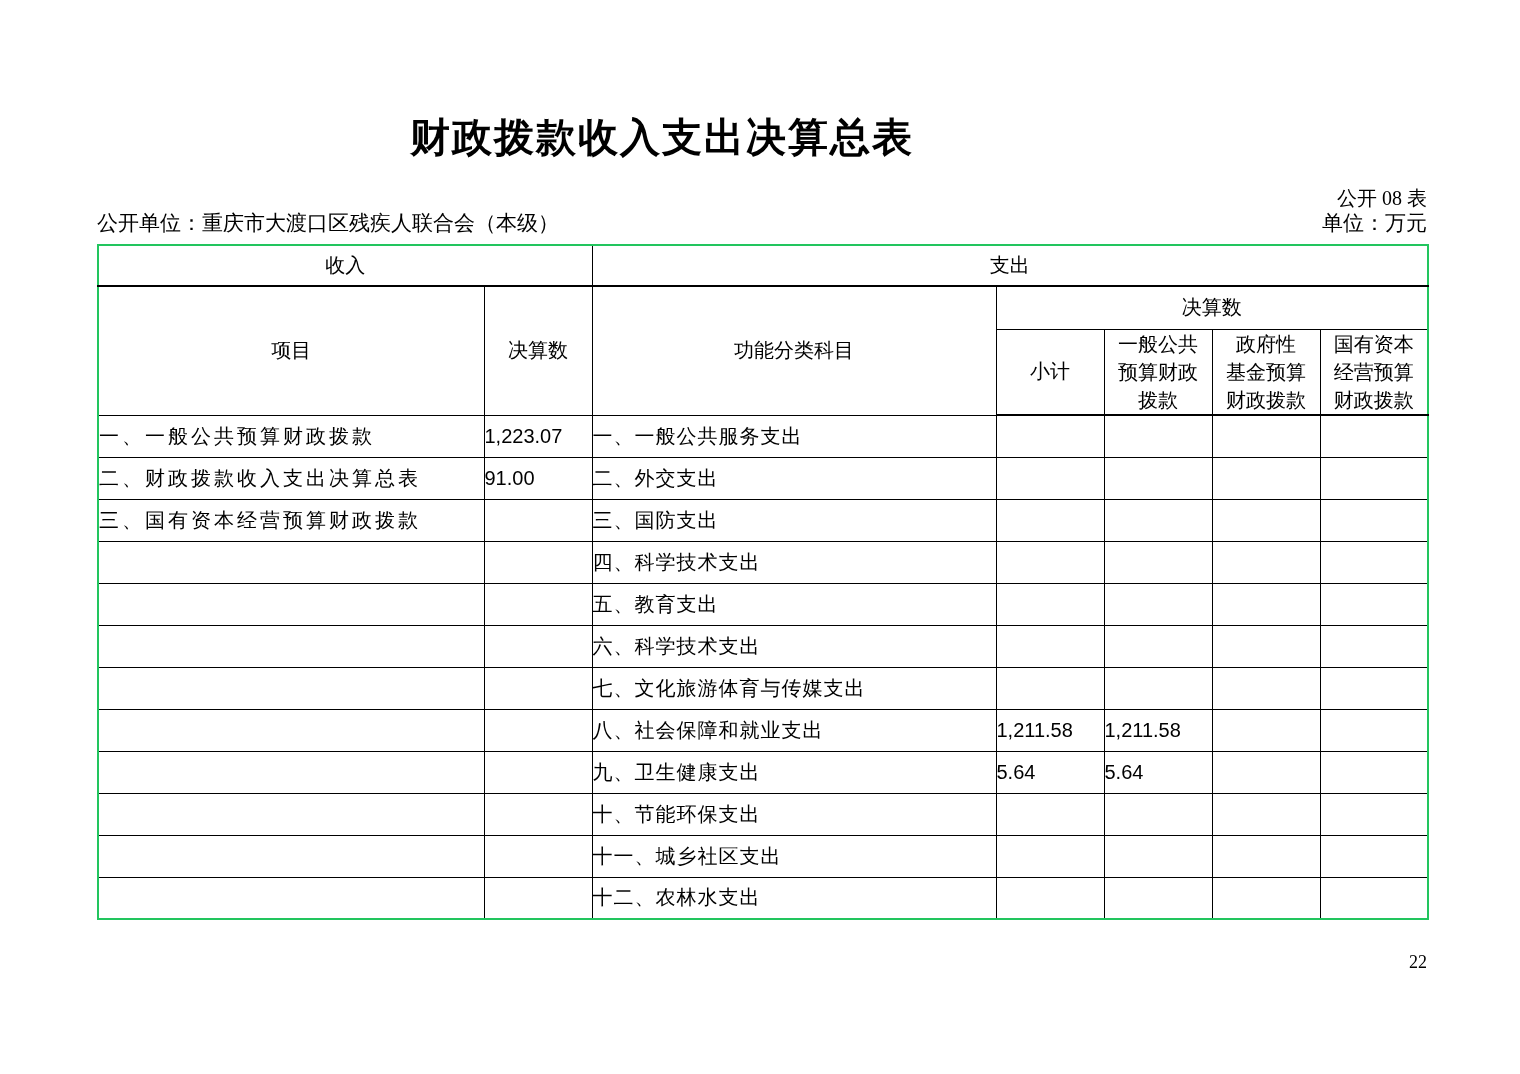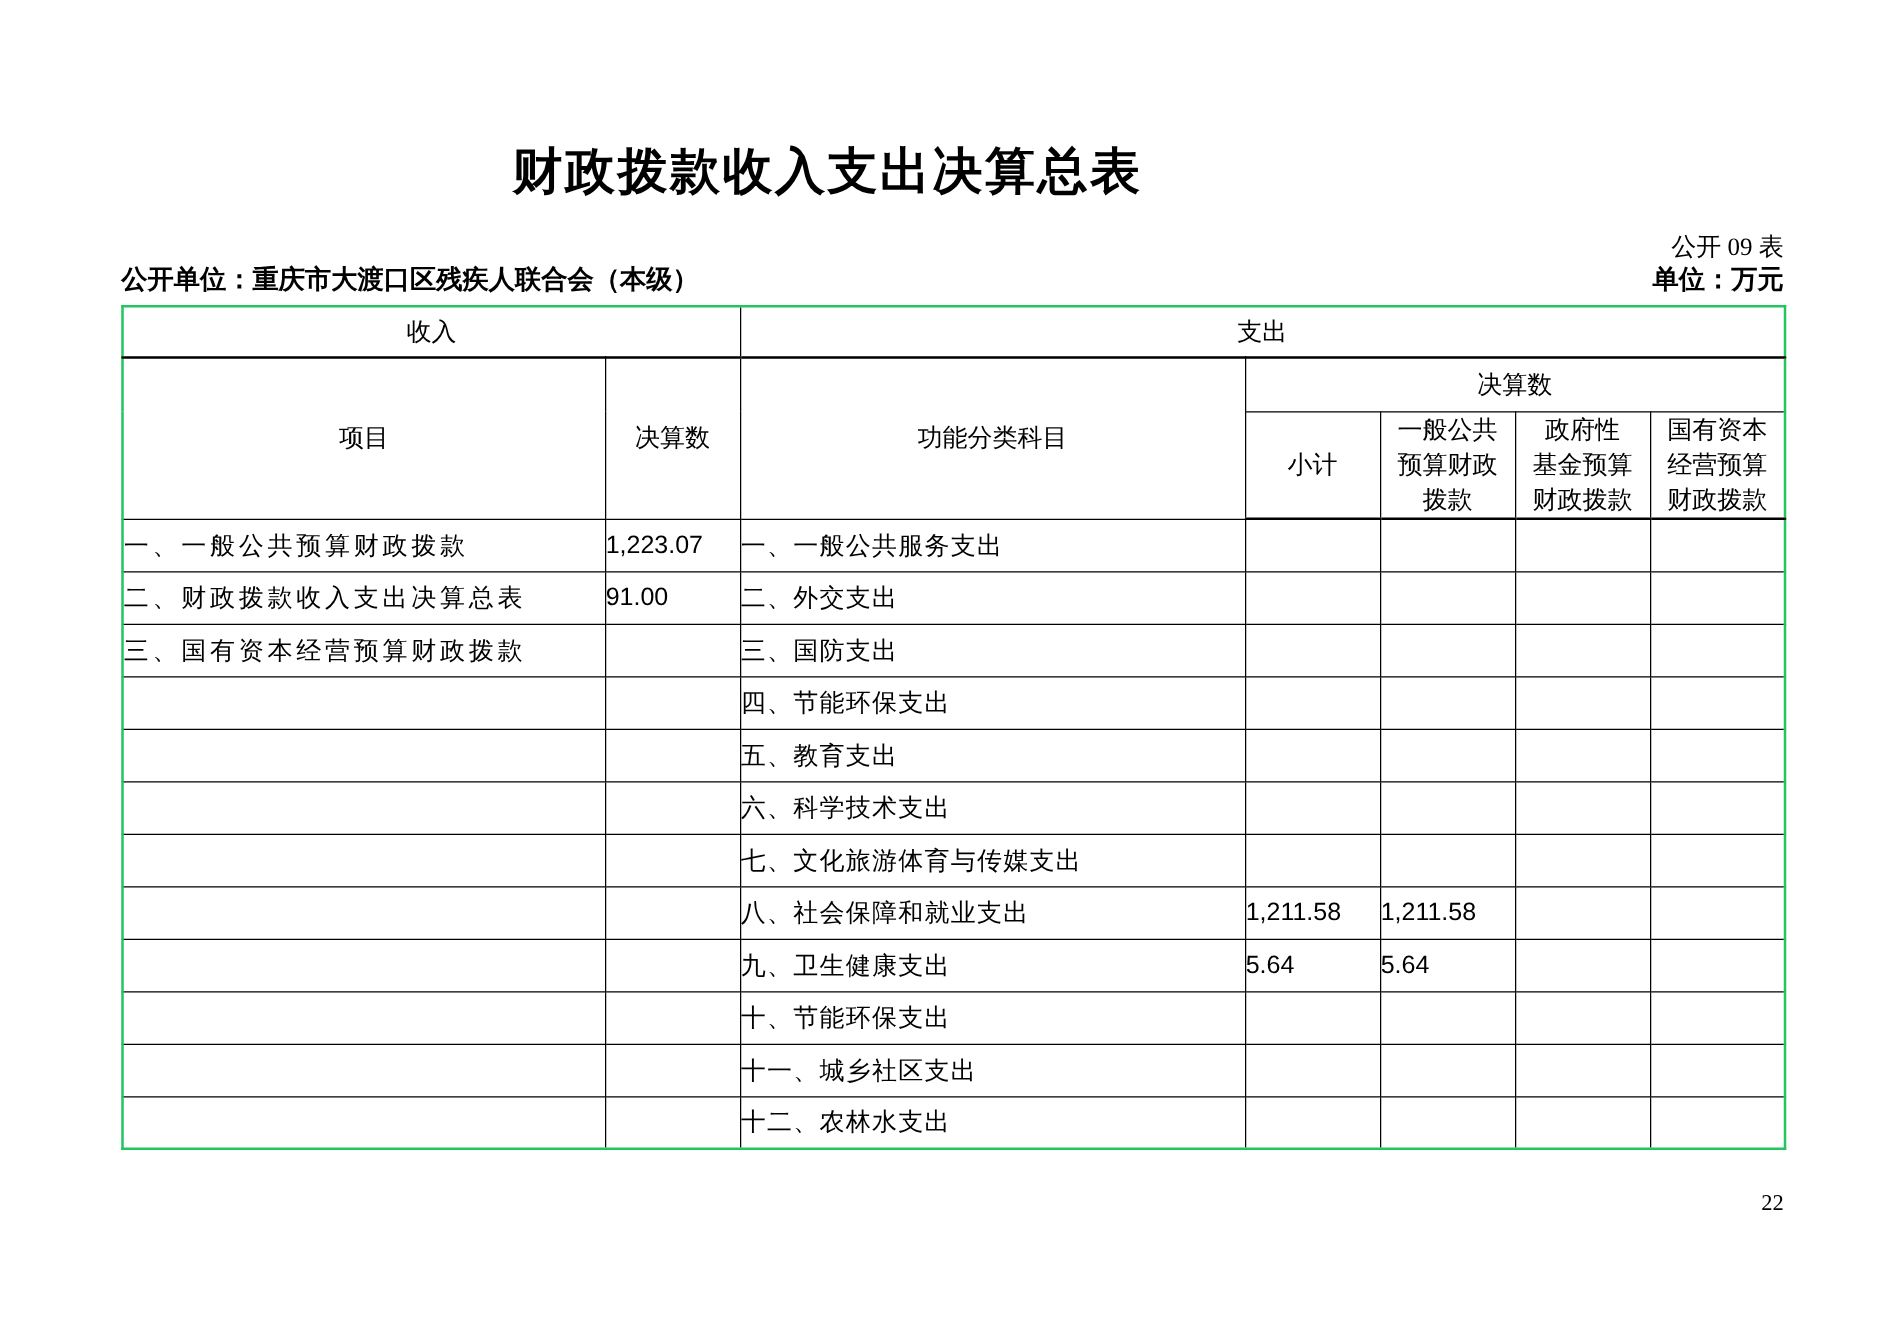--- a/index.html
+++ b/index.html
@@ -39,21 +39,21 @@
     font-size: 20px;
     line-height: 24px;
   }
   .meta-row {
     display: flex;
     justify-content: space-between;
     align-items: flex-start;
     font-size: 21px;
     line-height: 26px;
     margin-bottom: 8px;
-    font-weight: bold;
+    font-weight: normal;
   }
   table.fiscal {
     table-layout: fixed;
     width: 1330px;
     border-collapse: collapse;
     border: 2px solid #22c55e;
   }
   table.fiscal td {
     border: 1px solid #000;
     padding: 0;
@@ -96,21 +96,21 @@
     font-size: 18px;
   }
 </style>
 </head>
 <body>
 
 <div class="page">
   <h1 class="doc-title">财政拨款收入支出决算总表</h1>
 
   <div class="content">
-    <div class="table-no">公开 09 表</div>
+    <div class="table-no">公开 08 表</div>
 
     <div class="meta-row">
       <div>公开单位：重庆市大渡口区残疾人联合会（本级）</div>
       <div>单位：万元</div>
     </div>
 
     <table class="fiscal">
       <colgroup>
         <col style="width:386px">
         <col style="width:108px">
@@ -167,21 +167,21 @@
           <td class="c-num"></td>
           <td class="c-item c-item-ex">三、国防支出</td>
           <td class="c-num"></td>
           <td class="c-num"></td>
           <td class="c-num"></td>
           <td class="c-num"></td>
         </tr>
         <tr class="dr">
           <td class="c-item c-item-in"></td>
           <td class="c-num"></td>
-          <td class="c-item c-item-ex">四、节能环保支出</td>
+          <td class="c-item c-item-ex">四、科学技术支出</td>
           <td class="c-num"></td>
           <td class="c-num"></td>
           <td class="c-num"></td>
           <td class="c-num"></td>
         </tr>
         <tr class="dr">
           <td class="c-item c-item-in"></td>
           <td class="c-num"></td>
           <td class="c-item c-item-ex">五、教育支出</td>
           <td class="c-num"></td>

